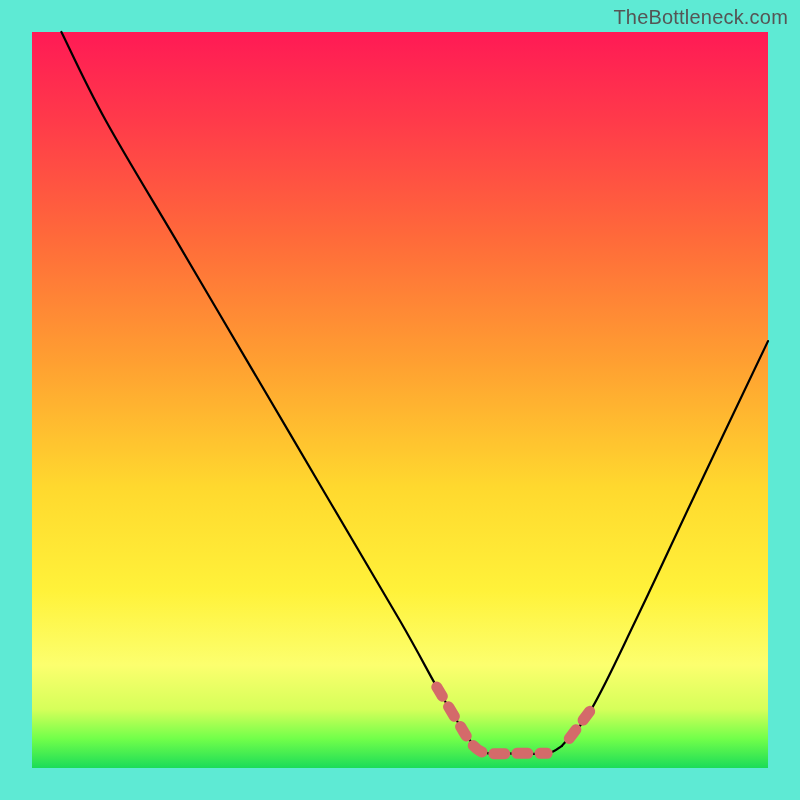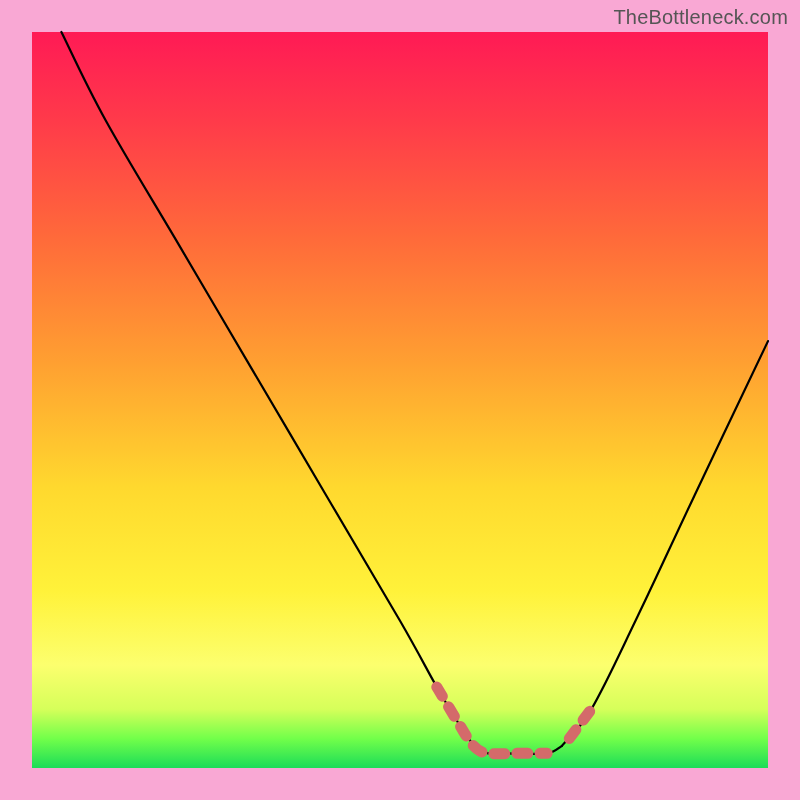--- a/index.html
+++ b/index.html
@@ -8,21 +8,21 @@
     width: 800px;
     height: 800px;
     background: #000;
     overflow: hidden;
     font-family: Arial, Helvetica, sans-serif;
   }
   .frame {
     position: relative;
     width: 800px;
     height: 800px;
-    background: #f9a8d4;
+    background: #5eead4;
   }
   .plot-area {
     position: absolute;
     left: 32px;
     top: 32px;
     width: 736px;
     height: 736px;
     
     background: linear-gradient(
       to bottom,

